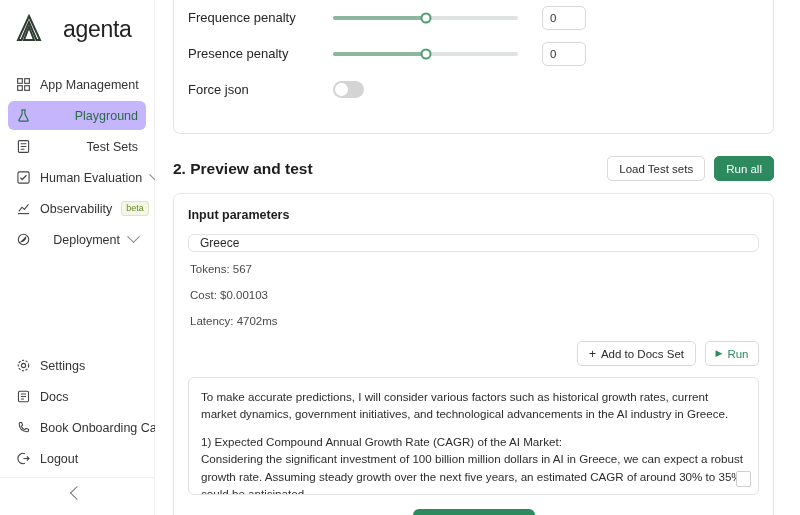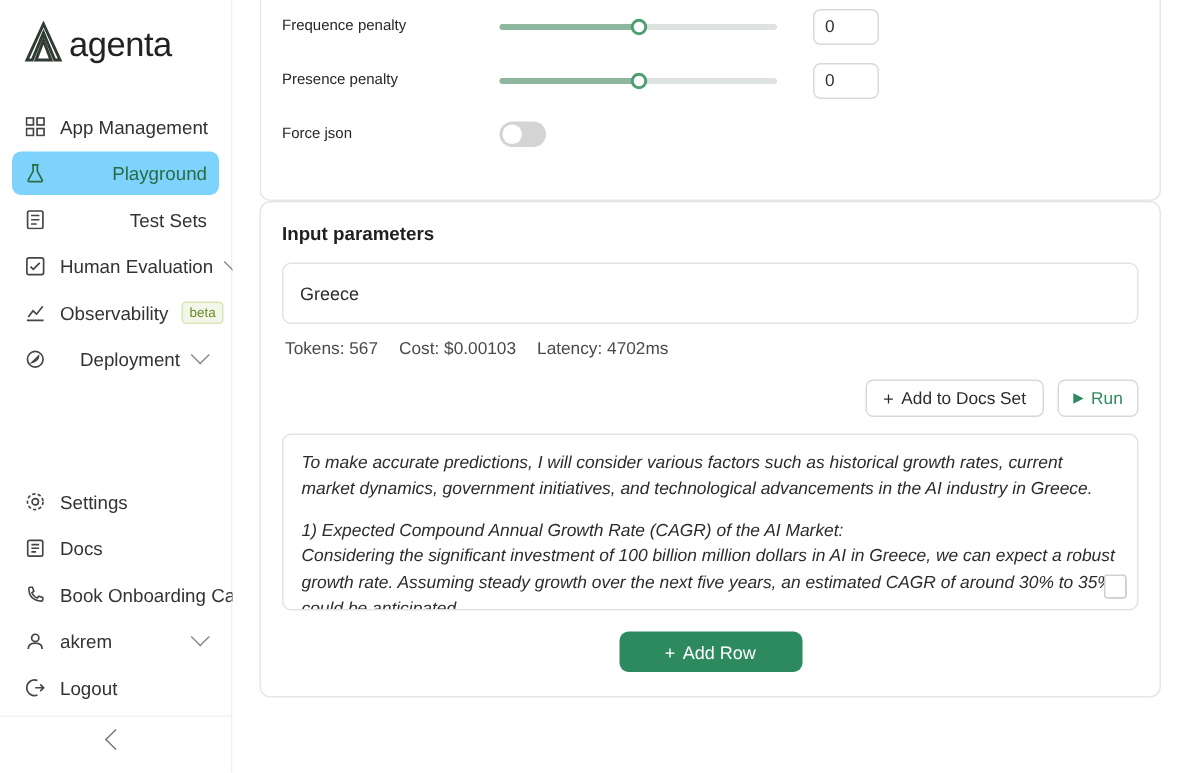--- a/index.html
+++ b/index.html
@@ -23,21 +23,21 @@
     height: 515px;
     background: #ffffff;
     border-right: 1px solid #efefef;
     position: relative;
     display: flex;
     flex-direction: column;
   }
   .brand {
     display: flex;
     align-items: center;
-    gap: 4px;
+    gap: 21px;
     padding: 14px 0 14px 16px;
   }
   .brand-logo { width: 26px; height: 30px; position: relative; }
   .brand-text {
     font-size: 23px;
     letter-spacing: -0.3px;
     color: #222;
     font-weight: 400;
   }
   .nav { margin-top: 10px; text-align: right; }
@@ -48,21 +48,21 @@
     height: 29px;
     margin: 2px 8px;
     padding: 0 8px;
     border-radius: 6px;
     font-size: 12.5px;
     color: #333;
     cursor: pointer;
     position: relative;
   }
   .nav-item.active {
-    background: #7dd3fc;
+    background: #c4b5fd;
     color: #2a6b45;
   }
   .nav-item .ico {
     width: 15px; height: 15px;
     display: inline-flex;
     align-items: center;
     justify-content: center;
     flex: 0 0 15px;
   }
   .nav-item .label { flex: 1 1 auto; white-space: nowrap; }
@@ -124,21 +124,21 @@
     border-top-right-radius: 0;
   }
   .param-row {
     display: flex;
     align-items: center;
     height: 27px;
     margin-bottom: 9px;
   }
   .param-label {
     width: 145px;
-    font-size: 10px;
+    font-size: 13px;
     color: #262626;
   }
   .slider {
     width: 185px;
     height: 4px;
     background: #dfe3e0;
     border-radius: 2px;
     position: relative;
     margin-right: 24px;
   }
@@ -224,55 +224,56 @@
   .preview-card { padding: 14px 14px 16px 14px; }
   .preview-title {
     font-size: 12.5px;
     font-weight: bold;
     color: #1f1f1f;
     margin-bottom: 12px;
   }
   .input-box {
     border: 1px solid #e3e3e3;
     border-radius: 6px;
-    height: 41px;
+    height: 18px;
     display: flex;
     align-items: center;
     padding: 0 11px;
     font-size: 12px;
     color: #2b2b2b;
     margin-bottom: 11px;
     background: #fff;
   }
   .meta-line {
     font-size: 11.5px;
     color: #4a4a4a;
     margin: 4px 0 0 2px;
     display: flex;
     gap: 14px;
+    flex-direction: column;
   }
   .action-row {
     display: flex;
     justify-content: flex-end;
     align-items: center;
     margin-top: 14px;
     margin-bottom: 11px;
   }
   .output-box {
     border: 1px solid #e3e3e3;
     border-radius: 6px;
     padding: 10px 12px 12px 12px;
     font-size: 11.6px;
     line-height: 1.5;
     color: #2c2c2c;
     position: relative;
     height: 118px;
     overflow: hidden;
   }
-  .output-box p { margin: 0 0 10px 0; font-style: italic; }
+  .output-box p { margin: 0 0 10px 0; }
   .copy-ico {
     position: absolute;
     right: 7px; bottom: 7px;
     width: 13px; height: 14px;
     border: 1.2px solid #b9b9b9;
     border-radius: 2px;
     background: #f3f3f3;
   }
   .copy-ico:before {
     content: "";
@@ -414,30 +415,20 @@
 
       <div class="nav-item">
         <span class="ico">
           <svg width="13" height="13" viewBox="0 0 14 14">
               <path d="M2.4 2.6 Q2.4 1.6 3.4 1.6 L5 1.6 L6 4.4 L4.6 5.6 Q5.8 8.4 8.4 9.4 L9.6 8 L12.4 9 L12.4 10.6 Q12.4 11.6 11.4 11.6 Q2.4 11 2.4 2.6 Z" fill="none" stroke="#444" stroke-width="1.15"></path>
             </svg>
         </span>
         <span class="label">Book Onboarding Call</span>
       </div>
 
-      <div class="nav-item">
-        <span class="ico">
-          <svg width="13" height="13" viewBox="0 0 14 14">
-              <circle cx="7" cy="4.6" r="2.6" fill="none" stroke="#444" stroke-width="1.2"></circle>
-              <path d="M2 12.6 Q2 8.4 7 8.4 Q12 8.4 12 12.6" fill="none" stroke="#444" stroke-width="1.2"></path>
-            </svg>
-        </span>
-        <span class="label">akrem</span>
-        <span class="chev"></span>
-      </div>
 
       <div class="nav-item">
         <span class="ico">
           <svg width="13" height="13" viewBox="0 0 14 14">
               <path d="M8.6 1.8 A5.6 5.6 0 1 0 8.6 12.2" fill="none" stroke="#444" stroke-width="1.2"></path>
               <path d="M7 7 L13 7 M10.6 4.6 L13 7 L10.6 9.4" fill="none" stroke="#444" stroke-width="1.2"></path>
             </svg>
         </span>
         <span class="label">Logout</span>
       </div>
@@ -471,20 +462,26 @@
       </div>
 
       <div class="param-row" style="margin-bottom:16px">
         <span class="param-label">Force json</span>
         <span class="toggle">
             <span class="dot"></span>
           </span>
       </div>
     </div>
 
+    <div class="section-head">
+      <div class="section-title">2. Preview and test</div>
+      <div class="btn btn-default">Load Test sets</div>
+      <span class="gap8"></span>
+      <div class="btn btn-primary">Run all</div>
+    </div>
 
     <div class="card preview-card">
       <div class="preview-title">Input parameters</div>
 
       <div class="input-box" placeholder="Country">Greece</div>
 
       <div class="meta-line">
         <span>Tokens: 567</span>
         <span>Cost: $0.00103</span>
         <span>Latency: 4702ms</span>

